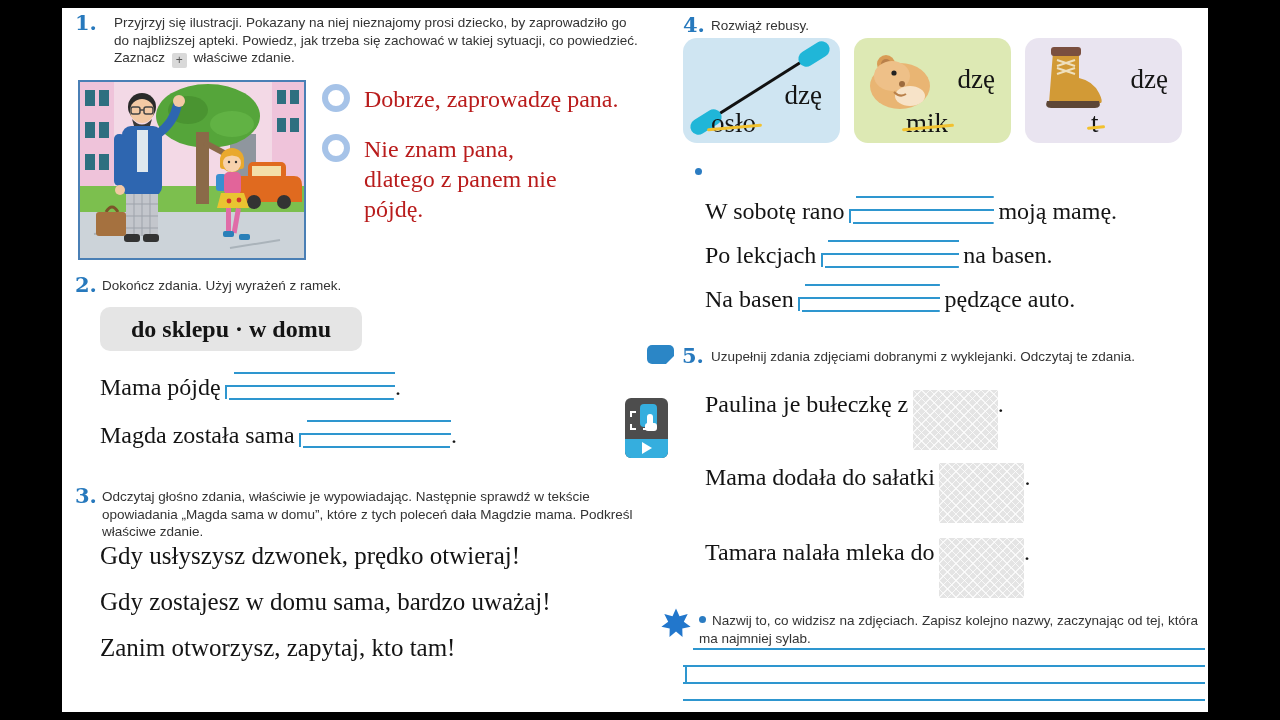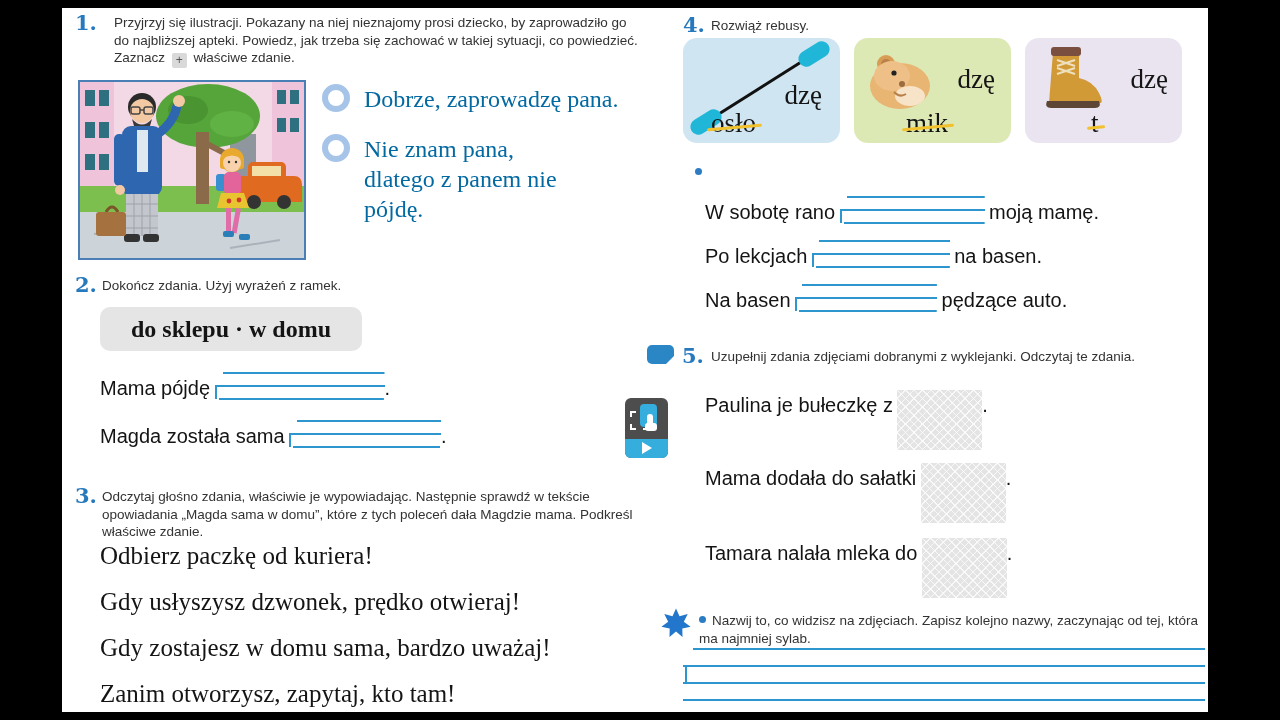--- a/index.html
+++ b/index.html
@@ -4,40 +4,40 @@
 <style>
   html,body{margin:0;padding:0;}
   .stage{position:relative;width:1280px;height:720px;background:#000;overflow:hidden;
          font-family:"Liberation Sans","DejaVu Sans",sans-serif;}
   .paper{position:absolute;left:62px;top:8px;width:1146px;height:704px;background:#fff;}
   .abs{position:absolute;}
   .num{font-family:"DejaVu Serif","Liberation Serif",serif;font-weight:bold;
        color:#2779bd;font-size:21px;line-height:21px;}
   .instr{font-family:"Liberation Sans","DejaVu Sans",sans-serif;font-size:13.5px;
          color:#333;line-height:17.5px;}
-  .serif{font-family:Liberation Sans, sans-serif;font-size:20px;color:#141414;}
+  .serif{font-family:Liberation Serif, serif;font-size:24px;color:#141414;}
   .serif-sm{font-family:"Liberation Serif","DejaVu Serif",serif;font-size:25px;color:#141414;}
 
   
   .blank3{display:inline-block;height:28px;position:relative;vertical-align:-5px;
     background-image:
       linear-gradient(#2e96cf,#2e96cf),
       linear-gradient(#2e96cf,#2e96cf),
       linear-gradient(#2e96cf,#2e96cf),
       linear-gradient(#2e96cf,#2e96cf);
     background-size:95% 2px,100% 2px,97% 2px,2px 14px;
     background-position:right top,left 13px,4px 26px,left 13px;
     background-repeat:no-repeat;}
 
   .plusbox{display:inline-block;width:15px;height:15px;background:#d9d9d9;border-radius:2px;
     text-align:center;line-height:15px;font-size:12px;color:#555;vertical-align:-2px;margin:0 3px;}
 
   .radio{width:16px;height:16px;border:6px solid #a6c3e8;border-radius:50%;background:#fff;flex:0 0 auto;}
   .opt-row{display:flex;gap:14px;align-items:flex-start;}
-  .opt-text{font-family:"Liberation Serif","DejaVu Serif",serif;font-size:24px;line-height:30px;color:#0369a1;}
+  .opt-text{font-family:"Liberation Serif","DejaVu Serif",serif;font-size:24px;line-height:30px;color:#b91c1c;}
 
   .word-box{background:#e5e5e5;border-radius:10px;width:262px;height:44px;display:flex;
     align-items:center;justify-content:center;font-family:"Liberation Serif","DejaVu Serif",serif;
     font-weight:bold;font-size:24px;color:#141414;}
 
   .card{position:absolute;top:0;width:157px;height:105px;border-radius:14px;}
   .card .syl{position:absolute;font-family:"Liberation Serif","DejaVu Serif",serif;
     font-size:27px;color:#141414;}
   .card .crossed{position:absolute;bottom:4px;font-family:"Liberation Serif","DejaVu Serif",serif;
     font-size:27px;color:#141414;}
@@ -190,21 +190,20 @@
   <div class="abs" style="left:38px;top:412px;">
     <span class="serif">Magda została sama</span>
     <span class="blank3" style="width:152px;"></span><span class="serif">.</span>
   </div>
 
   
   <span class="num abs" style="left:13px;top:477px;">3.</span>
   <div class="instr abs" style="left:40px;top:480px;width:552px;">Odczytaj głośno zdania, właściwie je wypowiadając. Następnie sprawdź w tekście opowiadania „Magda sama w domu”, które z tych poleceń dała Magdzie mama. Podkreśl właściwe zdanie.</div>
 
   <div class="abs" style="left:38px;top:534px;width:580px;">
-    <div class="serif-sm" style="height:46px;">Odbierz paczkę od kuriera!</div>
     <div class="serif-sm" style="height:46px;">Gdy usłyszysz dzwonek, prędko otwieraj!</div>
     <div class="serif-sm" style="height:46px;">Gdy zostajesz w domu sama, bardzo uważaj!</div>
     <div class="serif-sm">Zanim otworzysz, zapytaj, kto tam!</div>
   </div>
 
   
   <span class="num abs" style="left:621px;top:6px;">4.</span>
   <div class="instr abs" style="left:649px;top:9px;width:460px;">Rozwiąż rebusy.</div>
 
   <div class="abs" style="left:621px;top:30px;width:500px;height:105px;">

